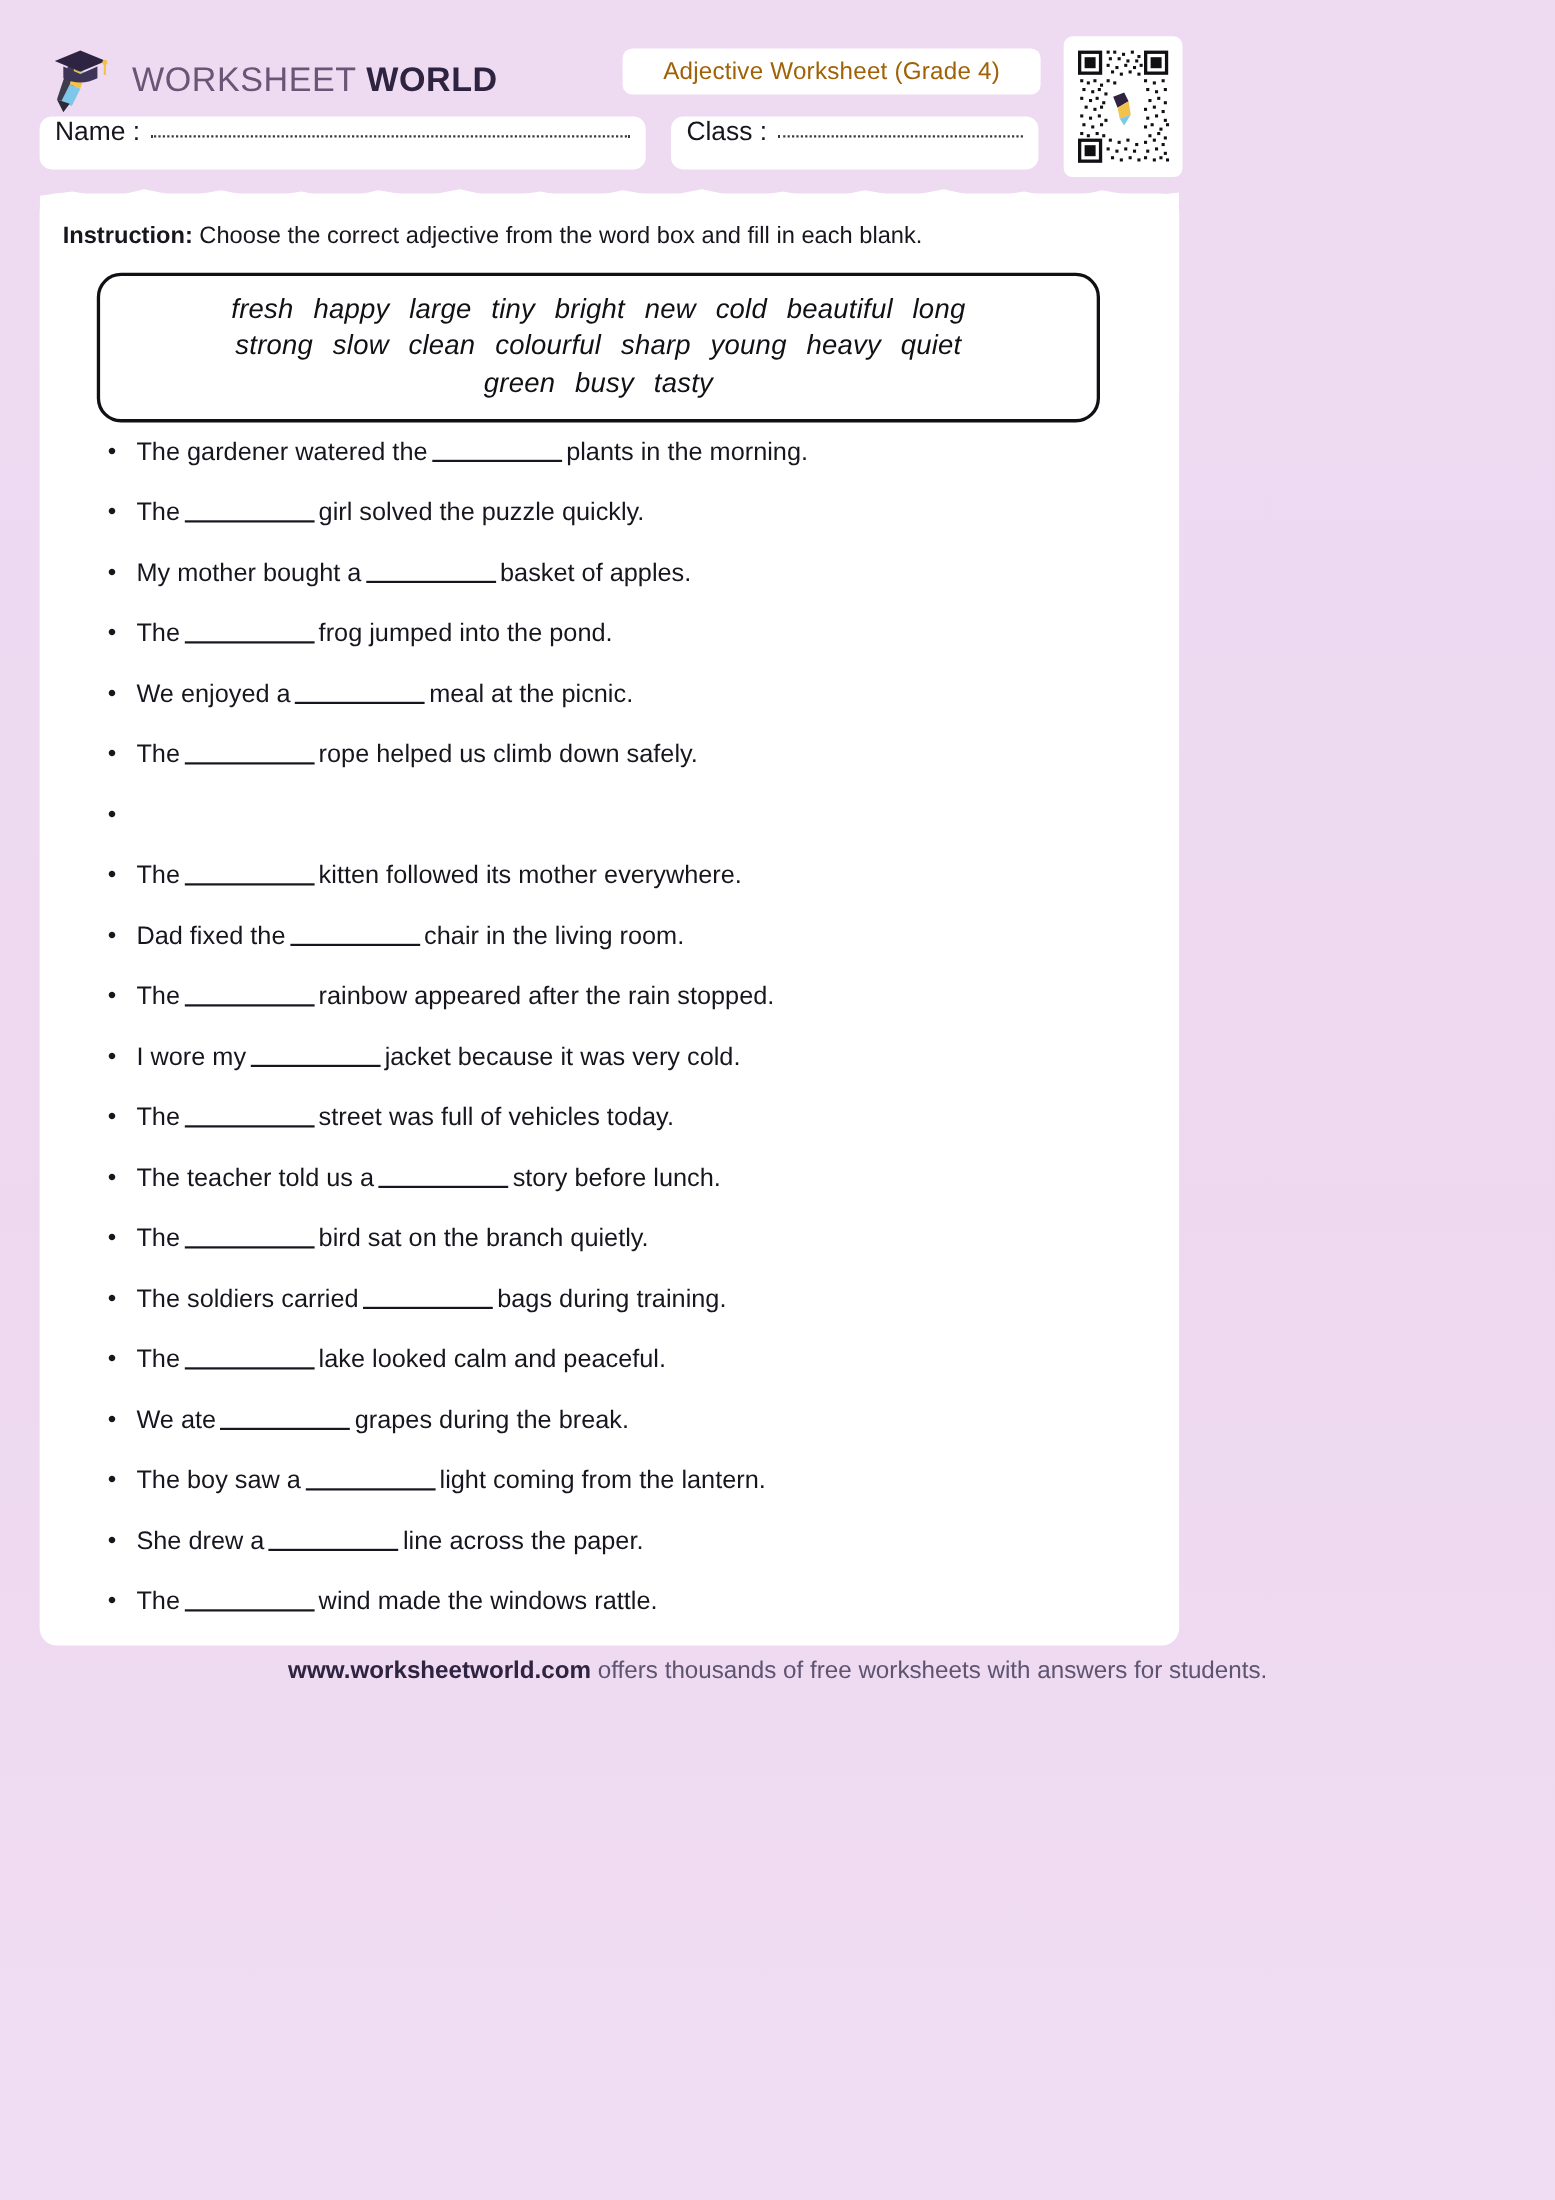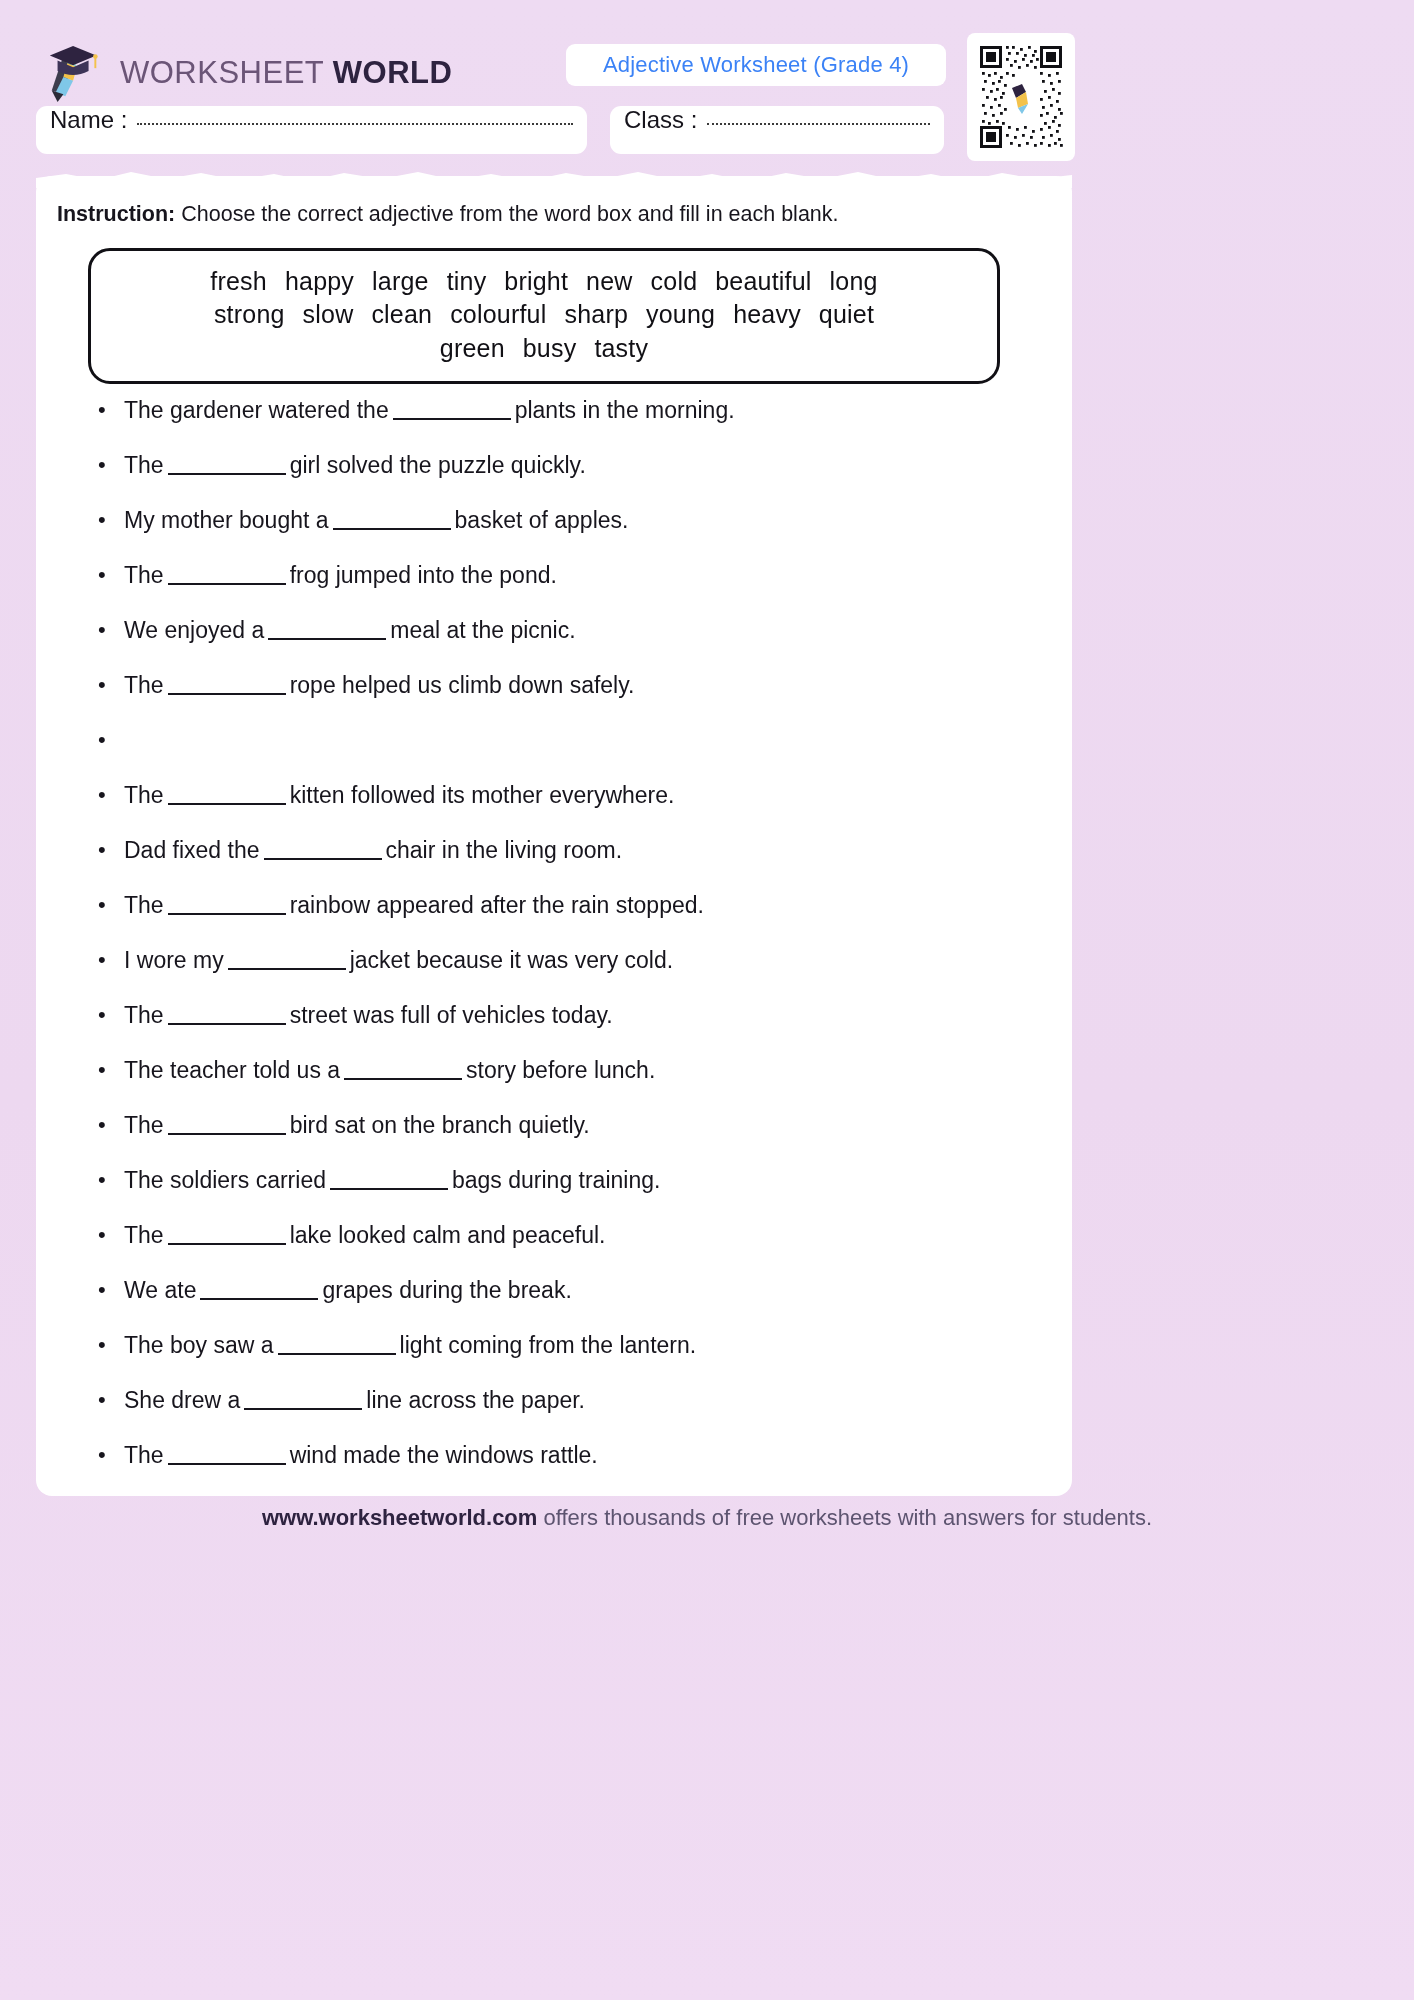--- a/index.html
+++ b/index.html
@@ -63,21 +63,21 @@
     width: 380px;
     height: 42px;
     background: #ffffff;
     border-radius: 9px;
     display: flex;
     align-items: center;
     justify-content: center;
   }
   .title-pill span {
     font-size: 22px;
-    color: #3b82f6;
+    color: #a16207;
     white-space: nowrap;
     letter-spacing: .2px;
   }
 
   .qr-card {
     position: absolute;
     left: 967px;
     top: 33px;
     width: 108px;
     height: 128px;
@@ -154,21 +154,21 @@
     padding: 14px 18px 16px 18px;
     text-align: center;
   }
   .wordbox-line {
     font-size: 25px;
     color: #111015;
     line-height: 1.33;
     letter-spacing: .2px;
     white-space: nowrap;
   }
-  .wordbox-line .w { margin: 0 9px; }
+  .wordbox-line .w { margin: 0 9px; font-style: italic; }
 
   
   .questions {
     position: absolute;
     left: 62px;
     top: 222px;
     width: 940px;
     margin: 0;
     padding: 0;
     list-style: none;

